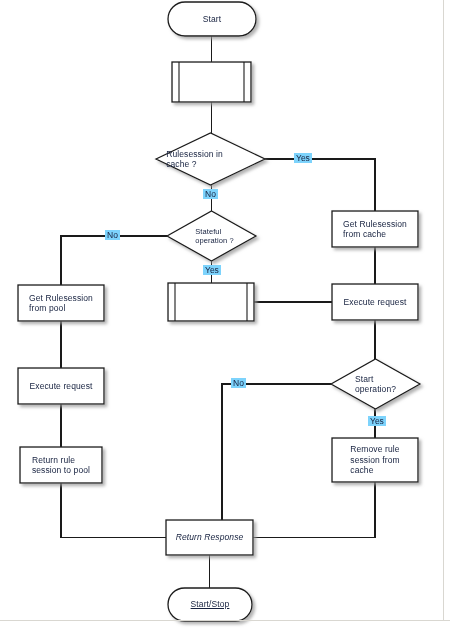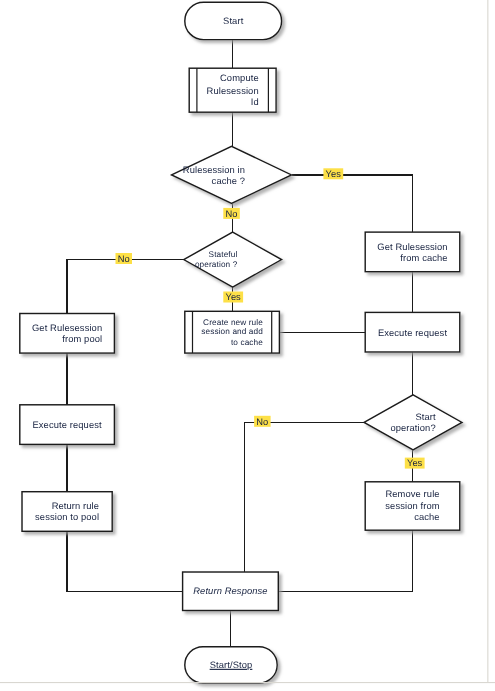--- a/index.html
+++ b/index.html
@@ -36,34 +36,34 @@
     top: 620px;
     width: 450px;
     height: 1px;
     background: #d9d7d1;
   }
   .node-label {
     position: absolute;
     display: flex;
     align-items: center;
     justify-content: center;
-    text-align: right;
+    text-align: left;
     color: #16213f;
     font-size: 8.5px;
     line-height: 10.5px;
     letter-spacing: 0.1px;
     pointer-events: none;
     white-space: pre-line;
   }
   .edge-label {
     position: absolute;
     color: #16213f;
     font-size: 8.5px;
     line-height: 10px;
-    background: #fde047;
+    background: #7dd3fc;
     padding: 0 2px;
     text-align: center;
     pointer-events: none;
   }
 </style>
 </head>
 <body>
 
 <div id="canvas">
 
@@ -164,32 +164,26 @@
     <g filter="url(#dropshadow)">
       <rect x="166" y="520" width="87" height="35" fill="#ffffff" stroke="#1a1a1a" stroke-width="1.3"></rect>
     </g>
 
     <g filter="url(#dropshadow)">
       <rect x="168" y="588" width="84" height="33" rx="16.5" ry="16.5" fill="#ffffff" stroke="#1a1a1a" stroke-width="1.3"></rect>
     </g>
   </svg>
 
   <div class="node-label" style="left:168px; top:2px;   width:88px;  height:34px;">Start</div>
-  <div class="node-label" style="left:179px; top:62px;  width:65px;  height:40px;">Compute
-Rulesession
-Id</div>
   <div class="node-label" style="left:140px; top:133px; width:109px; height:52px;">Rulesession in
 cache ?</div>
-  <div class="node-label" style="left:152px; top:211px; width:89px;  height:50px; font-size:7.5px; line-height:9.5px;">Stateful
+  <div class="node-label" style="left:170px; top:211px; width:89px;  height:50px; font-size:7.5px; line-height:9.5px;">Stateful
 operation ?</div>
   <div class="node-label" style="left:332px; top:211px; width:86px;  height:36px;">Get Rulesession
 from cache</div>
-  <div class="node-label" style="left:175px; top:283px; width:72px;  height:38px; font-size:7.5px; line-height:9.5px;">Create new rule
-session and add
-to cache</div>
   <div class="node-label" style="left:18px;  top:285px; width:86px;  height:36px;">Get Rulesession
 from pool</div>
   <div class="node-label" style="left:332px; top:284px; width:86px;  height:36px;">Execute request</div>
   <div class="node-label" style="left:18px;  top:368px; width:86px;  height:36px;">Execute request</div>
   <div class="node-label" style="left:331px; top:359px; width:89px;  height:50px;">Start
 operation?</div>
   <div class="node-label" style="left:332px; top:438px; width:86px;  height:44px;">Remove rule
 session from
 cache</div>
   <div class="node-label" style="left:20px;  top:447px; width:82px;  height:36px;">Return rule

